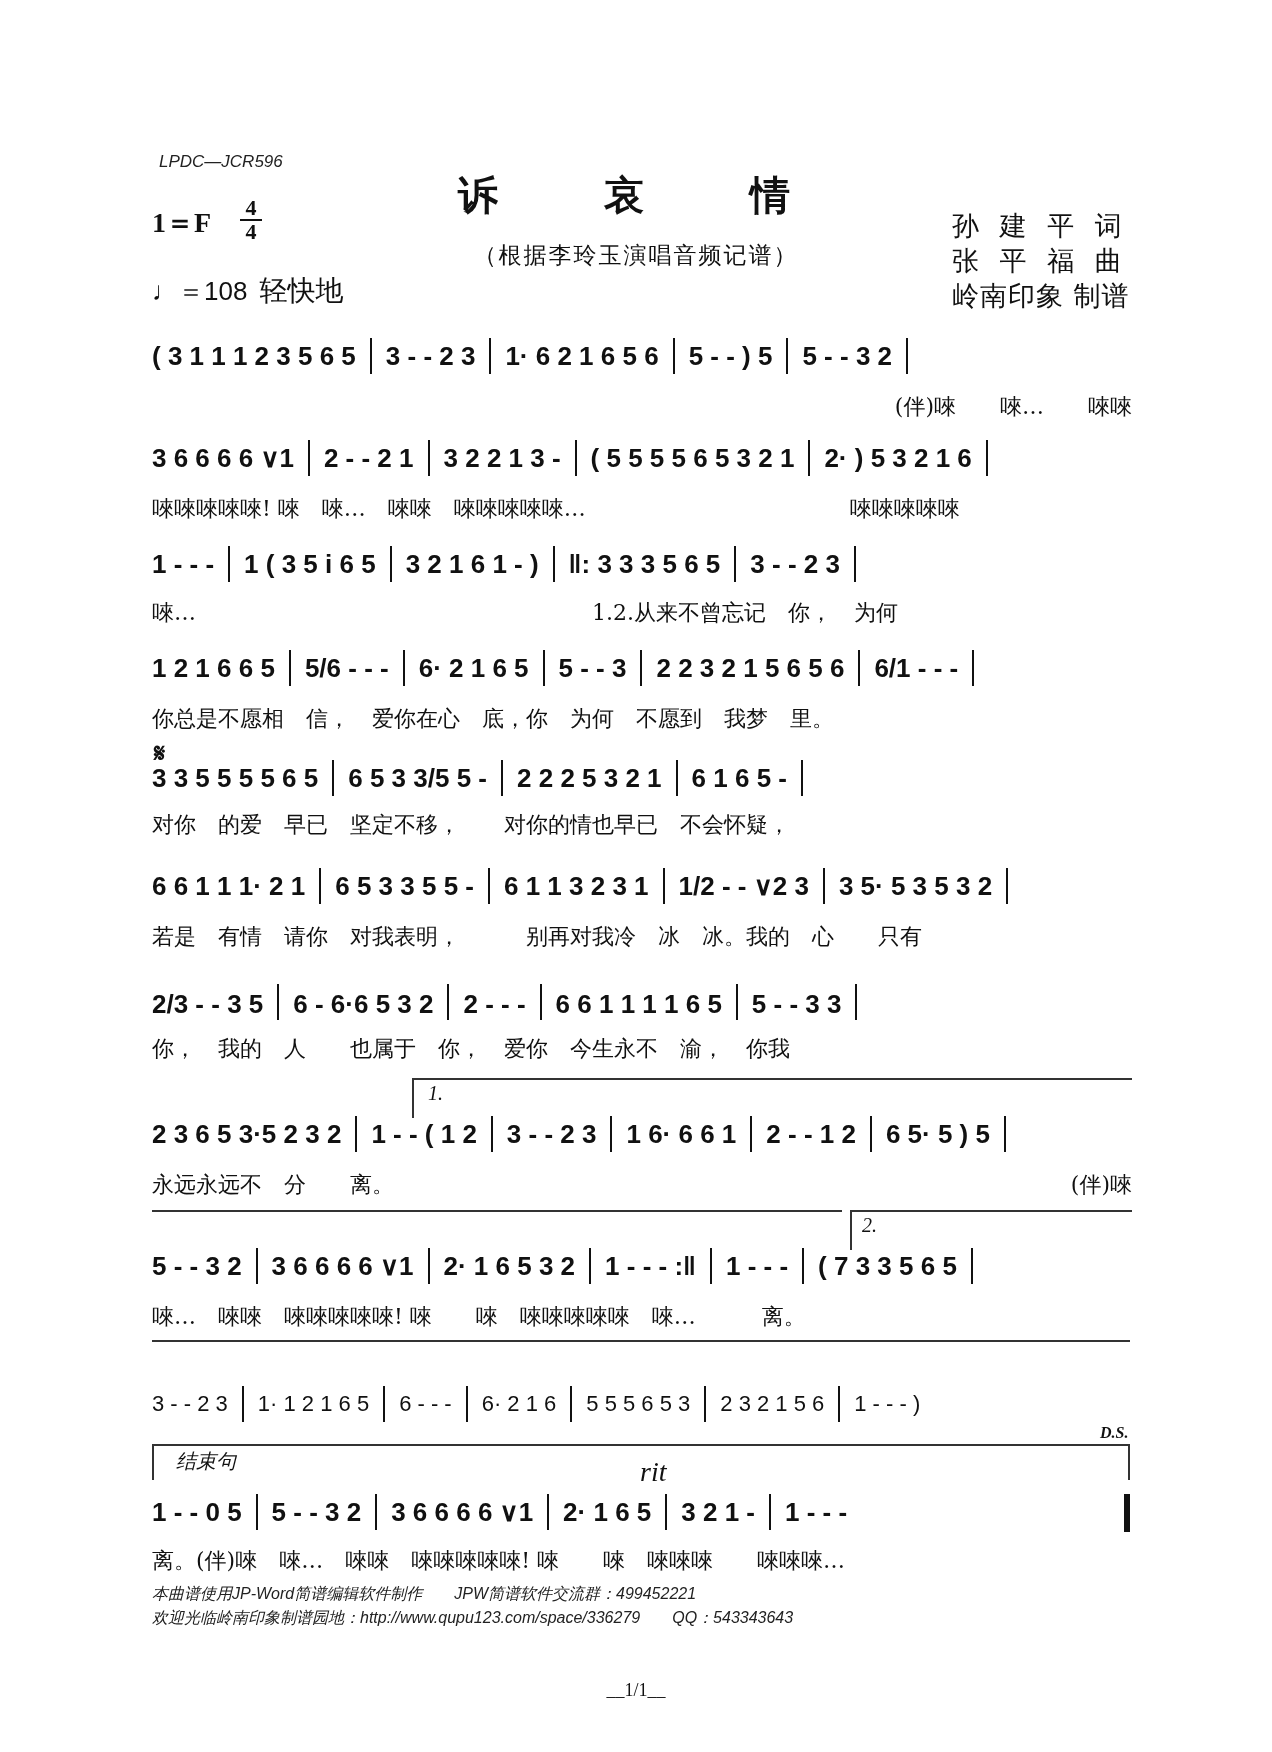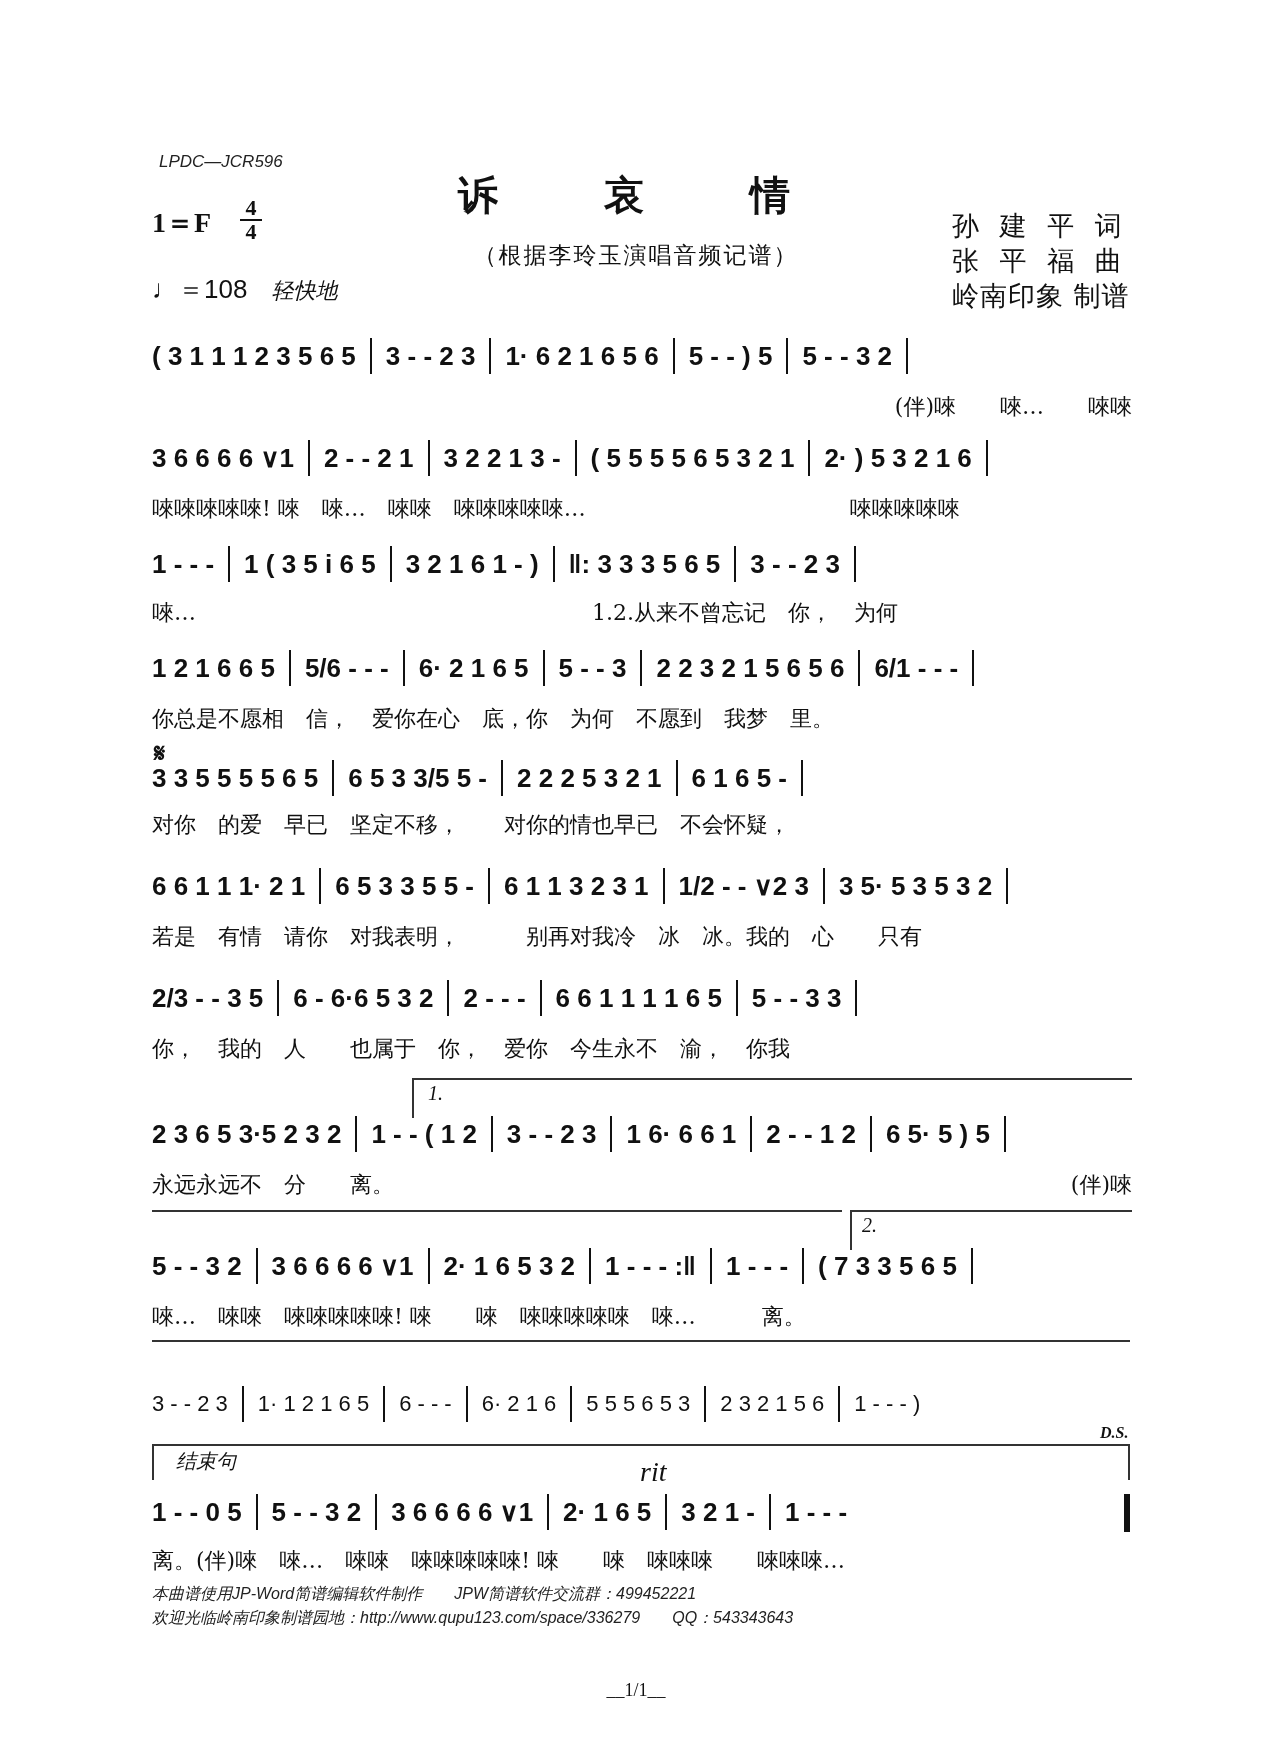--- a/index.html
+++ b/index.html
@@ -6,21 +6,21 @@
   html, body { width: 1272px; height: 1752px; background: #ffffff; }
   body { position: relative; font-family: "DejaVu Sans", sans-serif; color: #111; overflow: hidden; }
   .abs { position: absolute; }
   .code { left: 152px; top: 152px; font-family: "Liberation Sans", sans-serif; font-style: italic; font-size: 17px; color: #222; margin-left: 7px; }
   .title { left: 0; width: 1272px; top: 168px; text-align: center; font-family: "DejaVu Serif", serif; font-weight: bold; font-size: 40px; letter-spacing: 46px; padding-left: 22px; }
   .subtitle { left: 0; width: 1272px; top: 240px; text-align: center; font-family: "DejaVu Serif", serif; font-size: 23px; letter-spacing: 2px; }
   .key { left: 152px; top: 204px; font-family: "Liberation Serif", serif; font-weight: bold; font-size: 28px; }
   .timesig { left: 240px; top: 198px; width: 22px; font-family: "Liberation Serif", serif; font-weight: bold; font-size: 22px; line-height: 20px; text-align: center; }
   .timesig .bar { display: block; border-top: 2px solid #111; margin: 1px 0; }
   .tempo { left: 152px; top: 272px; font-family: "Liberation Sans", sans-serif; font-size: 26px; }
-  .tempo .cn { font-family: "DejaVu Sans", sans-serif; font-size: 22px; margin-left: 24px; font-style: italic; }
+  .tempo .cn { font-family: "DejaVu Sans", sans-serif; font-size: 28px; margin-left: 12px; }
   .credits { left: 952px; top: 208px; font-family: "DejaVu Serif", serif; font-size: 27px; line-height: 35px; letter-spacing: 6px; }
   .credits .maker { letter-spacing: 1px; }
 
   .row { position: absolute; left: 152px; width: 980px; height: 44px; font-family: "Liberation Sans", sans-serif; font-weight: bold; font-size: 26px; white-space: nowrap; display: flex; align-items: center; }
   .row span.m { display: inline-block; }
   .row .bl { display: inline-block; width: 2px; height: 36px; background: #111; margin: 0 14px; vertical-align: middle; }
   .lyr { position: absolute; left: 152px; width: 980px; font-family: "DejaVu Serif", serif; font-size: 22px; white-space: pre; }
   .lyr.right { text-align: right; }
   .bracket { position: absolute; border-top: 2px solid #333; border-left: 2px solid #333; }
   .bracket-label { position: absolute; font-family: "Liberation Serif", serif; font-style: italic; font-size: 20px; }
@@ -130,21 +130,21 @@
     <span class="bl"></span>
   <span class="m">6 1  1 3  2 3 1</span>
     <span class="bl"></span>
   <span class="m">1/2 - - ∨2 3</span>
     <span class="bl"></span>
   <span class="m">3 5· 5  3 5 3 2</span>
     <span class="bl"></span>
 </div>
 <div class="lyr" style="top:922px;">若是　有情　请你　对我表明，　　　别再对我冷　冰　冰。我的　心　　只有</div>
 
-<div class="row" style="top:976px;">
+<div class="row" style="top:976px;align-items:flex-end;">
   <span class="m">2/3 - - 3 5</span>
     <span class="bl"></span>
   <span class="m">6 - 6·6  5 3 2</span>
     <span class="bl"></span>
   <span class="m">2 - - -</span>
     <span class="bl"></span>
   <span class="m">6 6 1  1  1  1 6 5</span>
     <span class="bl"></span>
   <span class="m">5 - - 3 3</span>
     <span class="bl"></span>

